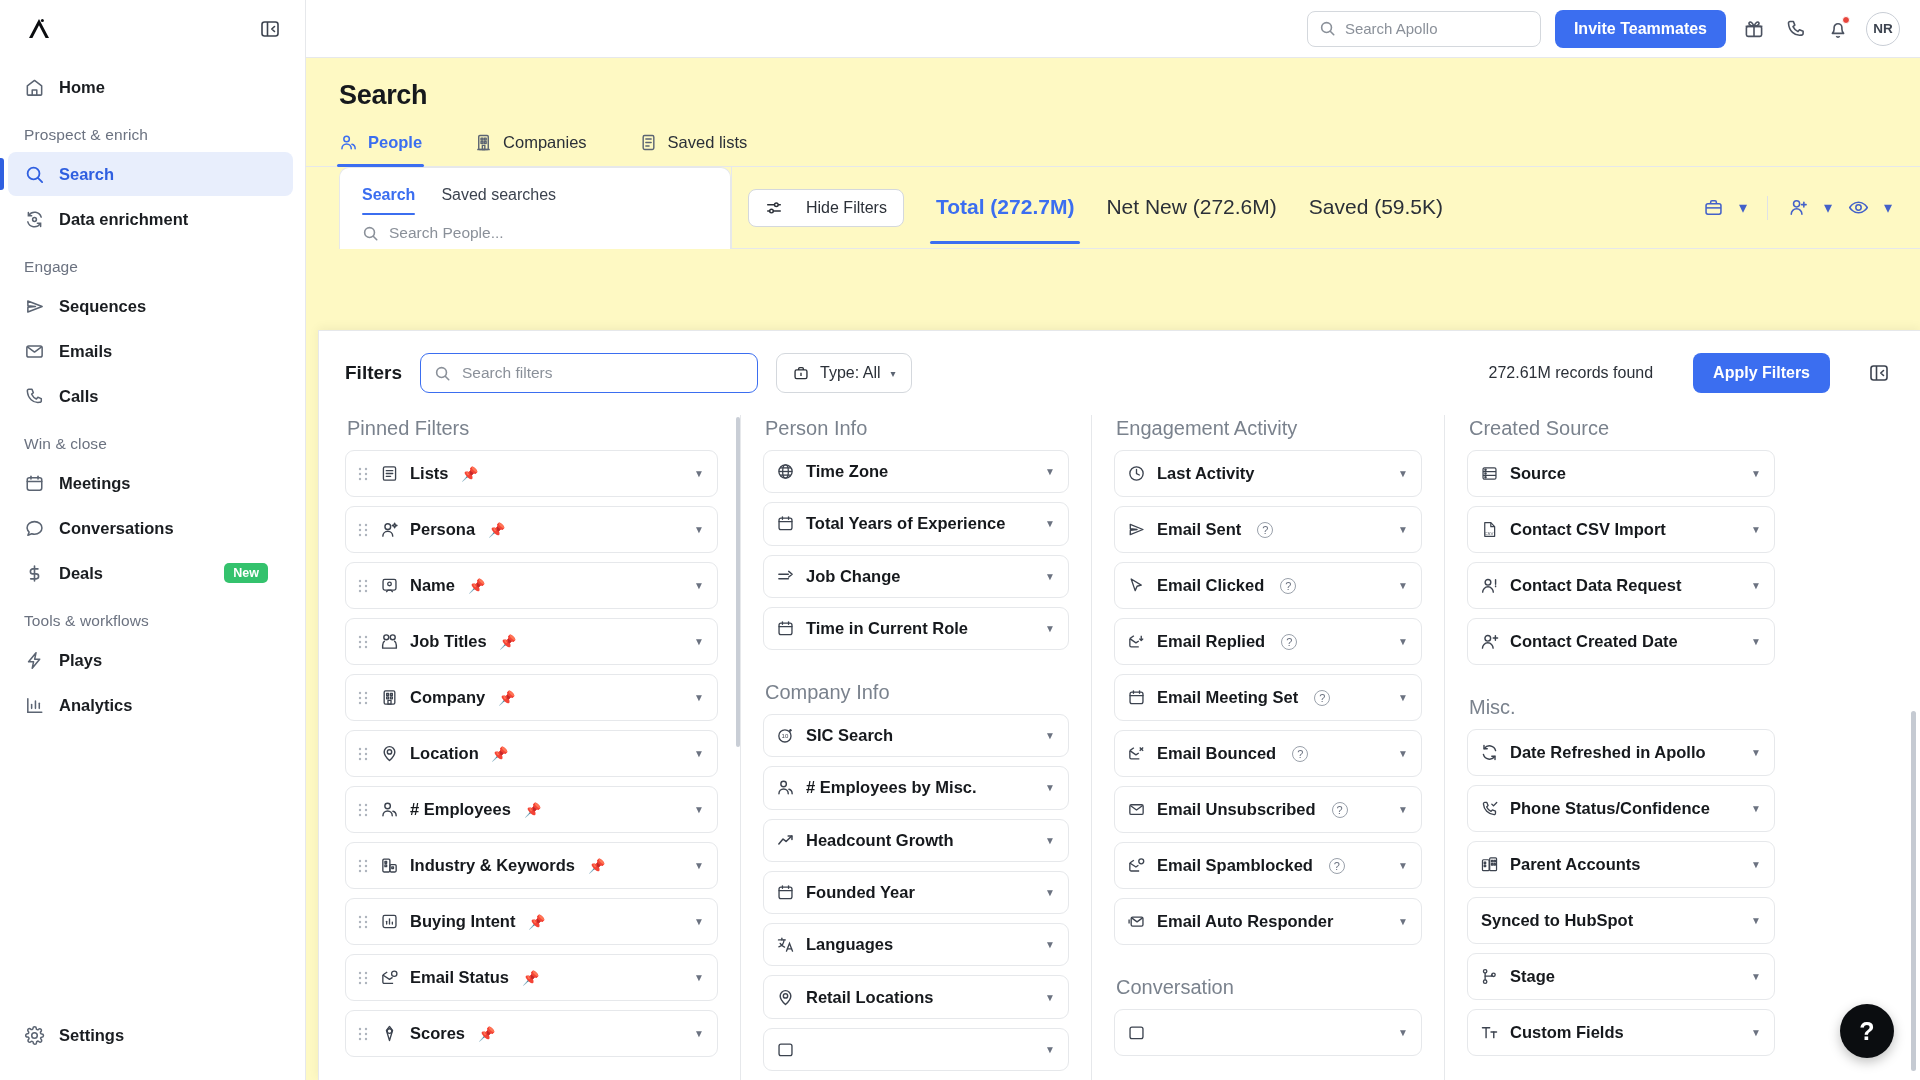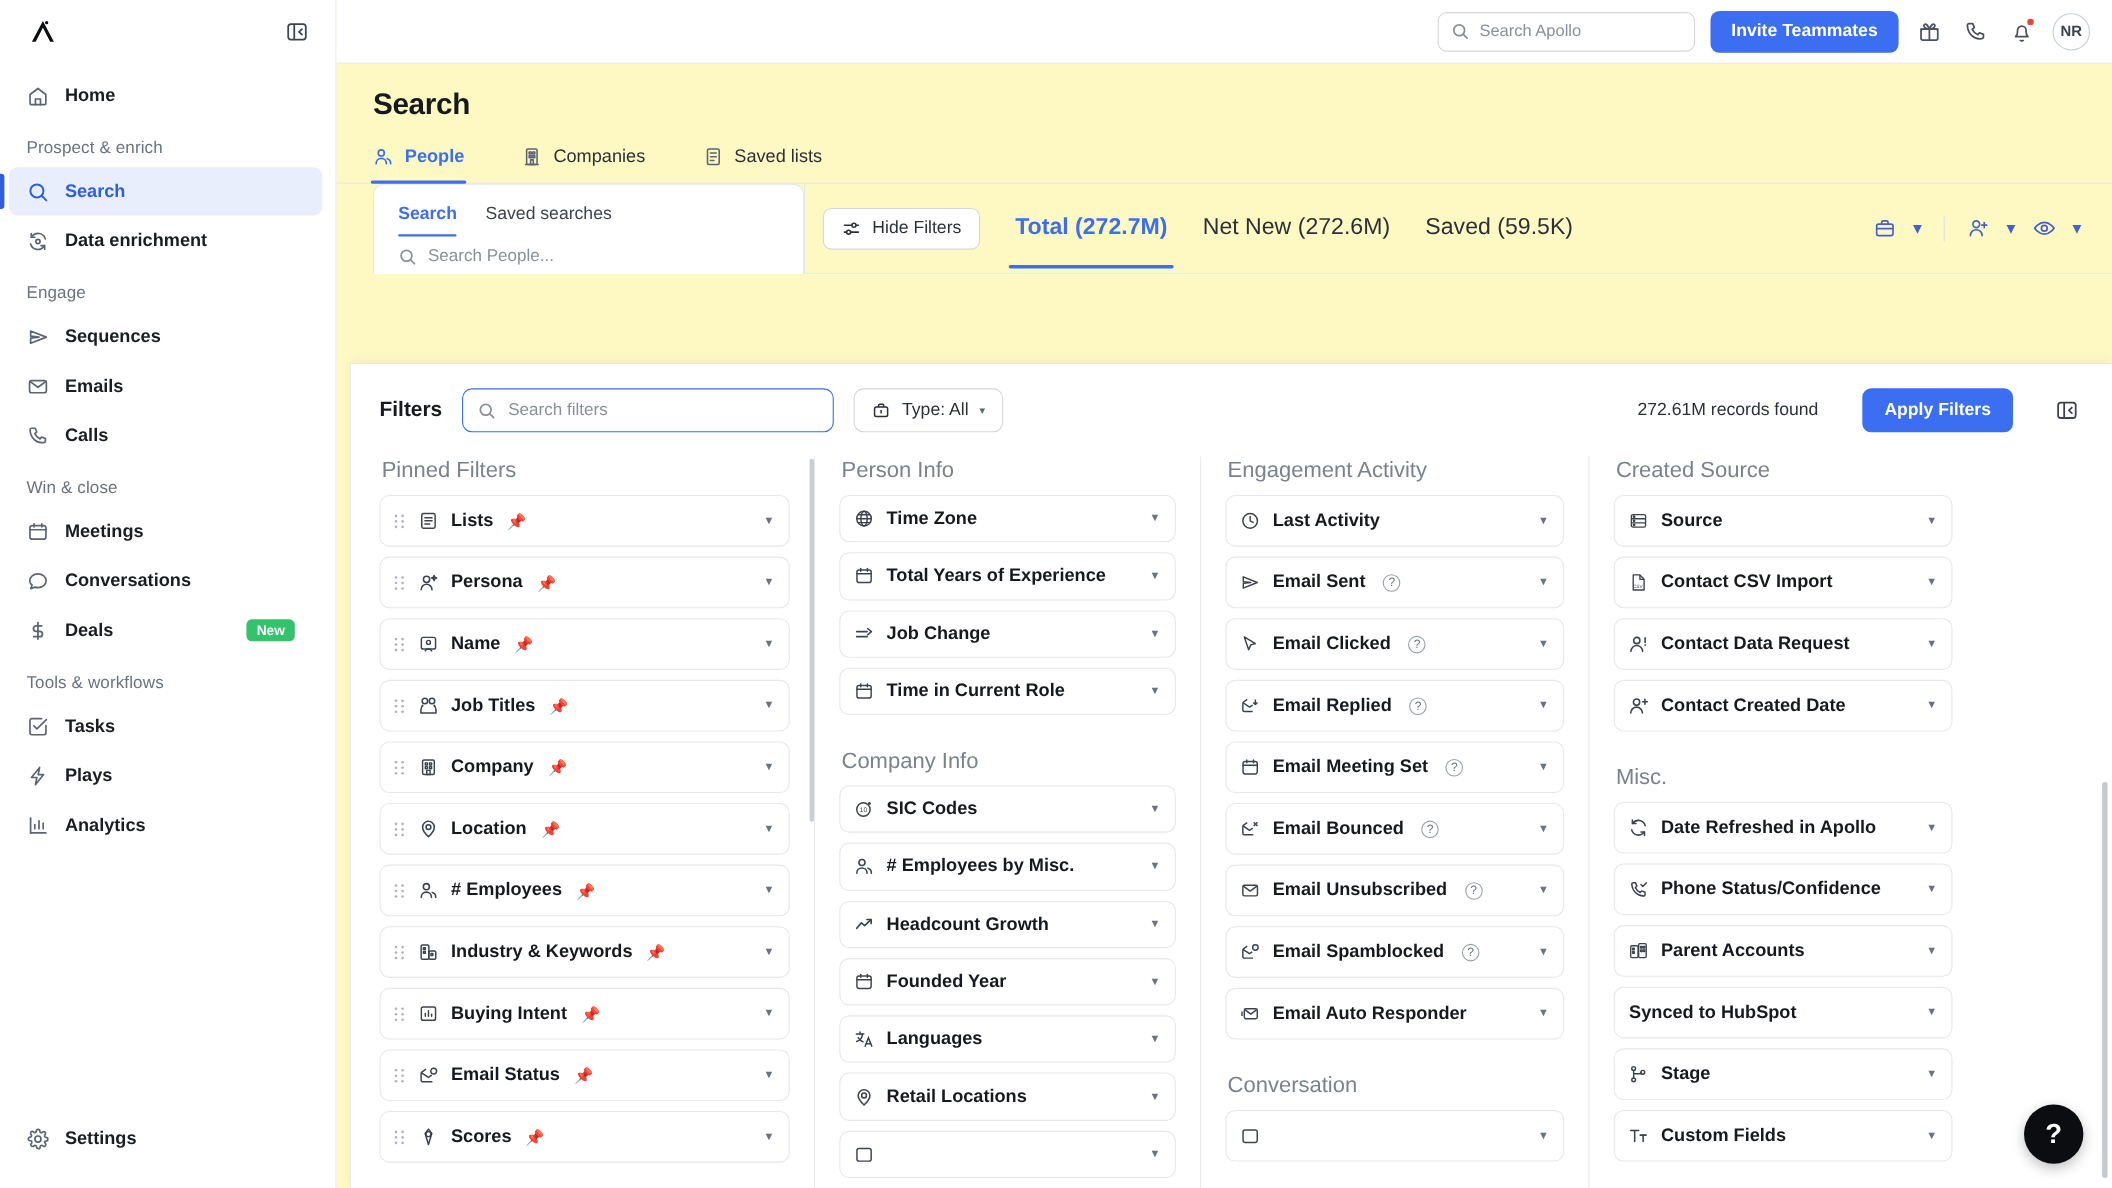--- a/index.html
+++ b/index.html
@@ -115,21 +115,21 @@
   .srch-input-wrap { display:flex; align-items:center; gap:10px; padding: 9px 22px 0 22px; color:#8a9099; font-size:15.5px;}
   .srch-input-wrap input { border:none;outline:none;font-family:inherit;font-size:15.5px;background:transparent;width:100%;color:#1a1d21;}
   .srch-input-wrap input::placeholder{color:#8a9099;}
 
   .filterbar {
     flex:1; border-left:1px solid #e6e8eb; border-bottom:1px solid #e6e8eb;
     display:flex; align-items:center; padding: 0 22px 0 16px; gap: 0;
   }
   .hide-filters {
     height:38px; border:1px solid #d4d8dd; border-radius:8px; background:#fff;
-    display:flex; align-items:center; gap:10px; padding:0 16px;
+    display:flex; align-items:center; gap:23px; padding:0 16px;
     font-size:16px; color:#2b3038; cursor:pointer; font-family:inherit;
   }
   .cnt-tabs { display:flex; gap:0; margin-left: 16px; }
   .cnt-tab {
     font-size:21px; color:#2b3038; padding: 10px 16px 11px 16px;
     cursor:pointer; position:relative; white-space:nowrap;
   }
   .cnt-tab.active { color:#3b6ef0; font-weight:600; }
   .cnt-tab.active::after{content:"";position:absolute;left:10px;right:10px;bottom:-14px;height:3px;background:#3b6ef0;border-radius:2px;}
   .fb-actions { margin-left:auto; display:flex; align-items:center; gap:4px; color:#3b6ef0; }
@@ -311,29 +311,20 @@
           <svg width="21" height="21" viewBox="0 0 22 22" fill="none" stroke="currentColor" stroke-width="1.7" stroke-linecap="round">
               <line x1="11" y1="3.2" x2="11" y2="18.8"></line>
               <path d="M14.6 6.2H9.3a2.6 2.6 0 0 0 0 5.2h3.4a2.6 2.6 0 0 1 0 5.2H7"></path>
             </svg>
         </span>
         <span>Deals</span>
         <span class="badge-new">New</span>
       </div>
 
       <div class="sb-group-label">Tools &amp; workflows</div>
-      <div class="sb-item">
-        <span class="ico">
-          <svg width="21" height="21" viewBox="0 0 22 22" fill="none" stroke="currentColor" stroke-width="1.6" stroke-linecap="round" stroke-linejoin="round">
-              <path d="M18.6 10.2V17a1.8 1.8 0 0 1-1.8 1.8H5.2A1.8 1.8 0 0 1 3.4 17V5.2a1.8 1.8 0 0 1 1.8-1.8h9.2"></path>
-              <polyline points="7.2,10.4 10,13.2 19,4.4"></polyline>
-            </svg>
-        </span>
-        <span>Tasks</span>
-      </div>
       <div class="sb-item">
         <span class="ico">
           <svg width="21" height="21" viewBox="0 0 22 22" fill="none" stroke="currentColor" stroke-width="1.6" stroke-linejoin="round">
               <path d="M12.6 2.8 4.8 12.4h5.2l-1.4 6.8 7.8-9.6h-5.2z"></path>
             </svg>
         </span>
         <span>Plays</span>
       </div>
       <div class="sb-item">
         <span class="ico">
@@ -865,21 +856,21 @@
 
           <div class="frow">
             <span class="ico">
                 <svg width="19" height="19" viewBox="0 0 20 20" fill="none" stroke="currentColor" stroke-width="1.4">
                   <circle cx="9.4" cy="10.4" r="6.4"></circle>
                   <text x="9.4" y="13" font-size="6.4" text-anchor="middle" fill="currentColor" stroke="none" font-family="Liberation Sans">10</text>
                   <line x1="15.2" y1="3.2" x2="15.2" y2="6"></line>
                   <line x1="13.8" y1="4.6" x2="16.6" y2="4.6"></line>
                 </svg>
               </span>
-            <span class="flabel">SIC Codes</span>
+            <span class="flabel">SIC Search</span>
             <span class="caret">▼</span>
           </div>
           <div class="frow">
             <span class="ico">
                 <svg width="19" height="19" viewBox="0 0 20 20" fill="none" stroke="currentColor" stroke-width="1.5" stroke-linecap="round" stroke-linejoin="round">
                   <circle cx="8" cy="6.4" r="2.9"></circle>
                   <path d="M3.1 16.6c0-2.9 2.2-5 4.9-5s4.9 2.1 4.9 5"></path>
                   <path d="M13.6 11.9c2 .4 3.4 2.3 3.4 4.7"></path>
                 </svg>
               </span>

